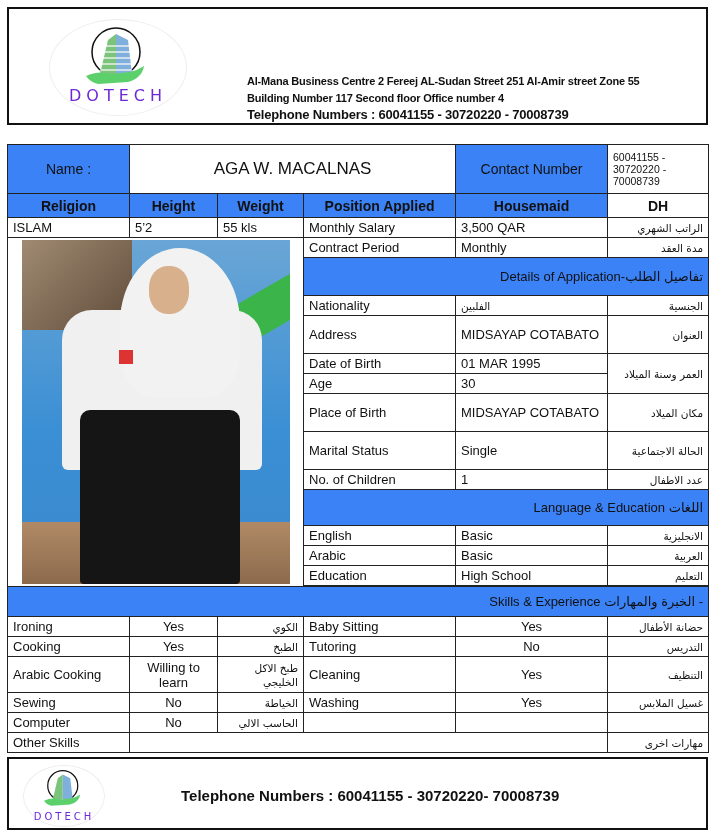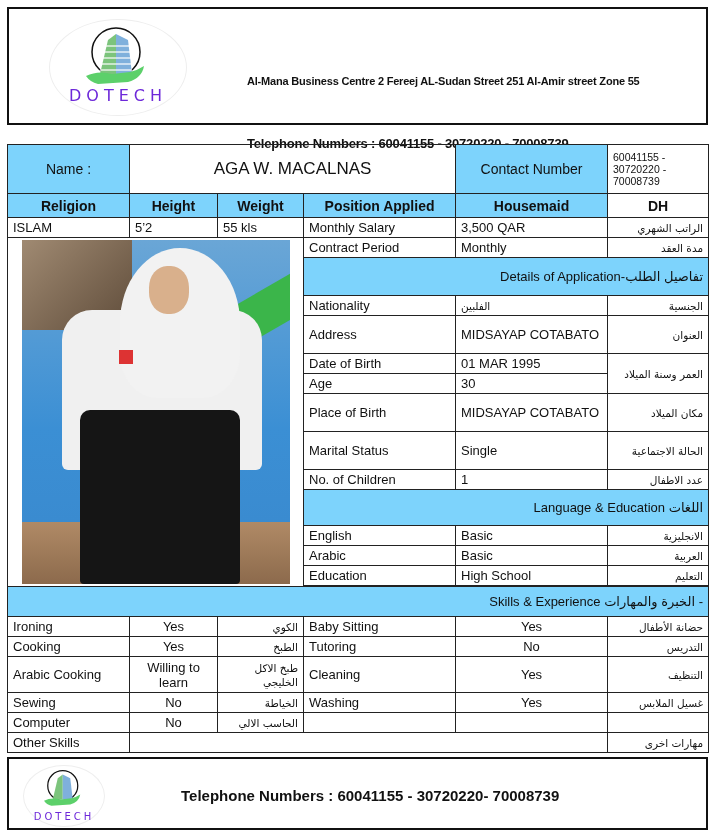--- a/index.html
+++ b/index.html
@@ -12,28 +12,28 @@
   #header .logo { left:40px; top:10px; width:136px; height:95px; }
   .logo svg { position:absolute; }
   .logo .brand { position:absolute; left:0; right:0; text-align:center; color:#6d28d9;
                  letter-spacing:5px; font-family:"DejaVu Sans", sans-serif; }
   #header .brand { bottom:10px; font-size:16px; }
   .ar-title { position:absolute; left:238px; top:14px; width:340px; text-align:right;
               font-family:"DejaVu Sans", sans-serif; font-size:28px; color:#1f7a99; direction:rtl; }
   .addr { position:absolute; left:238px; font-family:"Liberation Sans", sans-serif; font-weight:bold;
           font-size:11px; color:#111; letter-spacing:-0.2px; }
   .addr.l1 { top:66px; } .addr.l2 { top:83px; }
-  .addr.tel { top:98px; font-size:13px; font-weight:bold;margin-top:29px; }
+  .addr.tel { top:98px; font-size:13px; font-weight:bold; }
 
   
   table { border-collapse:collapse; position:absolute; }
   #main { left:7px; top:144px; width:701px; table-layout:fixed; }
   #main td { border:1px solid #222; padding:0 5px; font-size:13px; height:19px; line-height:14px;
              overflow:hidden; white-space:nowrap; }
-  .g { background:#7dd3fc; }
+  .g { background:#3b82f6; }
   .c { text-align:center; }
   .r { text-align:right; direction:rtl; font-family:"DejaVu Sans", sans-serif; font-size:10.5px !important; }
   .b { font-weight:bold; }
   .wrap { white-space:normal !important; }
   .big { font-size:17px !important; }
   .sect { text-align:right; font-size:13px !important; }
   .photo-cell { padding:2px 0 !important; vertical-align:top; }
   .photo { width:268px; height:344px; margin:0 auto; position:relative; overflow:hidden;
            background:linear-gradient(180deg,#6aa6d6 0%,#3b8fd4 55%,#3a8bd0 82%,#b08a66 82%,#8c6a4c 100%); }
   .photo .banner-green { position:absolute; right:-20px; top:60px; width:120px; height:40px;
@@ -71,20 +71,21 @@
           <line x1="23" y1="26" x2="53" y2="26"></line>
         <line x1="22" y1="32" x2="53" y2="32"></line>
           <line x1="22" y1="38" x2="54" y2="38"></line>
         <line x1="22" y1="44" x2="54" y2="44"></line>
       </g>
       <path d="M8,50 Q20,44 34,48 L52,46 Q60,44 66,40 Q64,52 50,56 L20,58 Q12,56 8,50 Z" fill="#5cd06a"></path>
     </svg>
     <div class="brand">DOTECH</div>
   </div>
   <div class="addr l1">Al-Mana Business Centre 2 Fereej AL-Sudan Street 251 Al-Amir street  Zone 55</div>
+  <div class="addr l2">Building Number 117 Second floor  Office number 4</div>
   <div class="addr tel">Telephone Numbers : 60041155 - 30720220 - 70008739</div>
 </div>
 
 <table id="main">
   <colgroup>
     <col style="width:122px">
       <col style="width:88px">
       <col style="width:86px">
     <col style="width:152px">
       <col style="width:152px">

